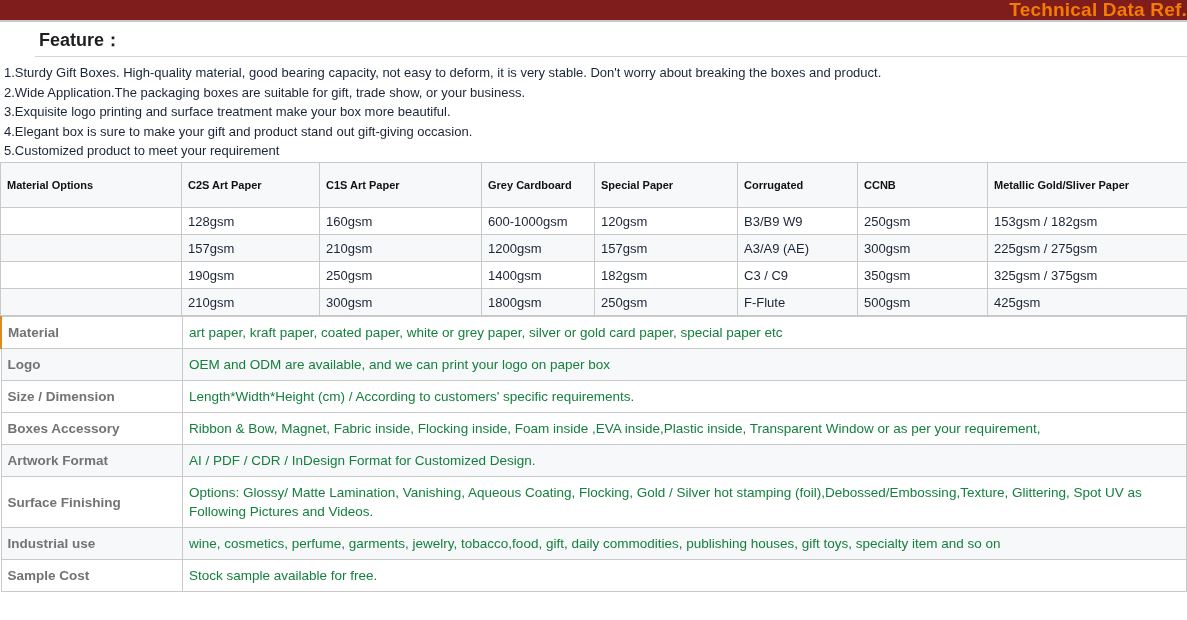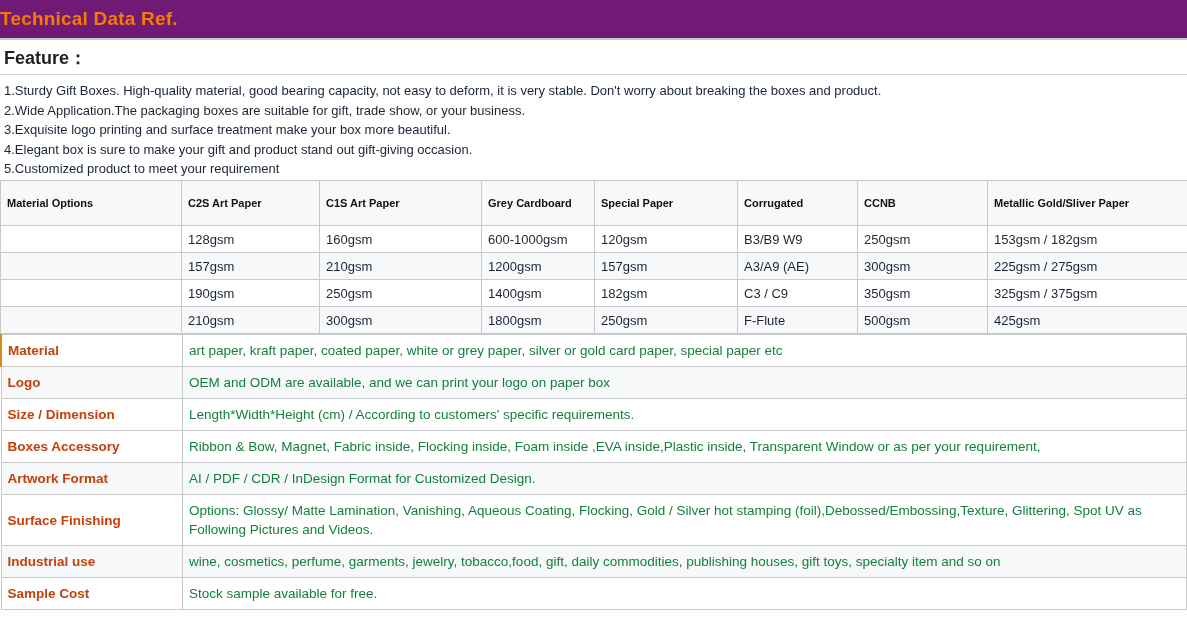--- a/index.html
+++ b/index.html
@@ -17,41 +17,42 @@
   .page {
     width: 1187px;
     height: 620px;
     box-sizing: border-box;
     position: relative;
     background: #ffffff;
   }
 
   
   .banner {
-    height: 40px;
-    background: #701a75;
+    height: 22px;
+    background: #7f1d1d;
     display: flex;
     align-items: center;
-    justify-content: flex-start;
+    justify-content: flex-end;
     box-sizing: border-box;
     border-bottom: 2px solid #c8c8c8;
   }
   .banner-title {
     color: #f57c00;
     font-size: 19px;
     font-weight: bold;
     letter-spacing: 0.2px;
   }
 
   
   .feature-head {
     box-sizing: border-box;
     padding: 6px 4px 6px 4px;
     border-bottom: 1px solid #d4d4d4;
     height: 35px;
+    margin-left: 35px;
   }
   .feature-head-label {
     font-size: 18px;
     font-weight: bold;
     color: #1f1f1f;
   }
   .feature-list {
     padding: 6px 4px 4px 4px;
     box-sizing: border-box;
     height: 105px;
@@ -112,21 +113,21 @@
     border: 1px solid #c9c9c9;
     padding: 6px 6px;
     font-size: 13.5px;
     color: #15803d;
     vertical-align: middle;
     line-height: 19px;
   }
   table.spec td.key {
     width: 168px;
     font-weight: bold;
-    color: #c2410c;
+    color: #737373;
     font-size: 13.5px;
   }
   tr.accent td.key {
     border-left: 2px solid #e08a1e;
   }
   .val-2 { line-height: 20px; margin-top: 44px; }
 </style>
 </head>
 <body>
 

